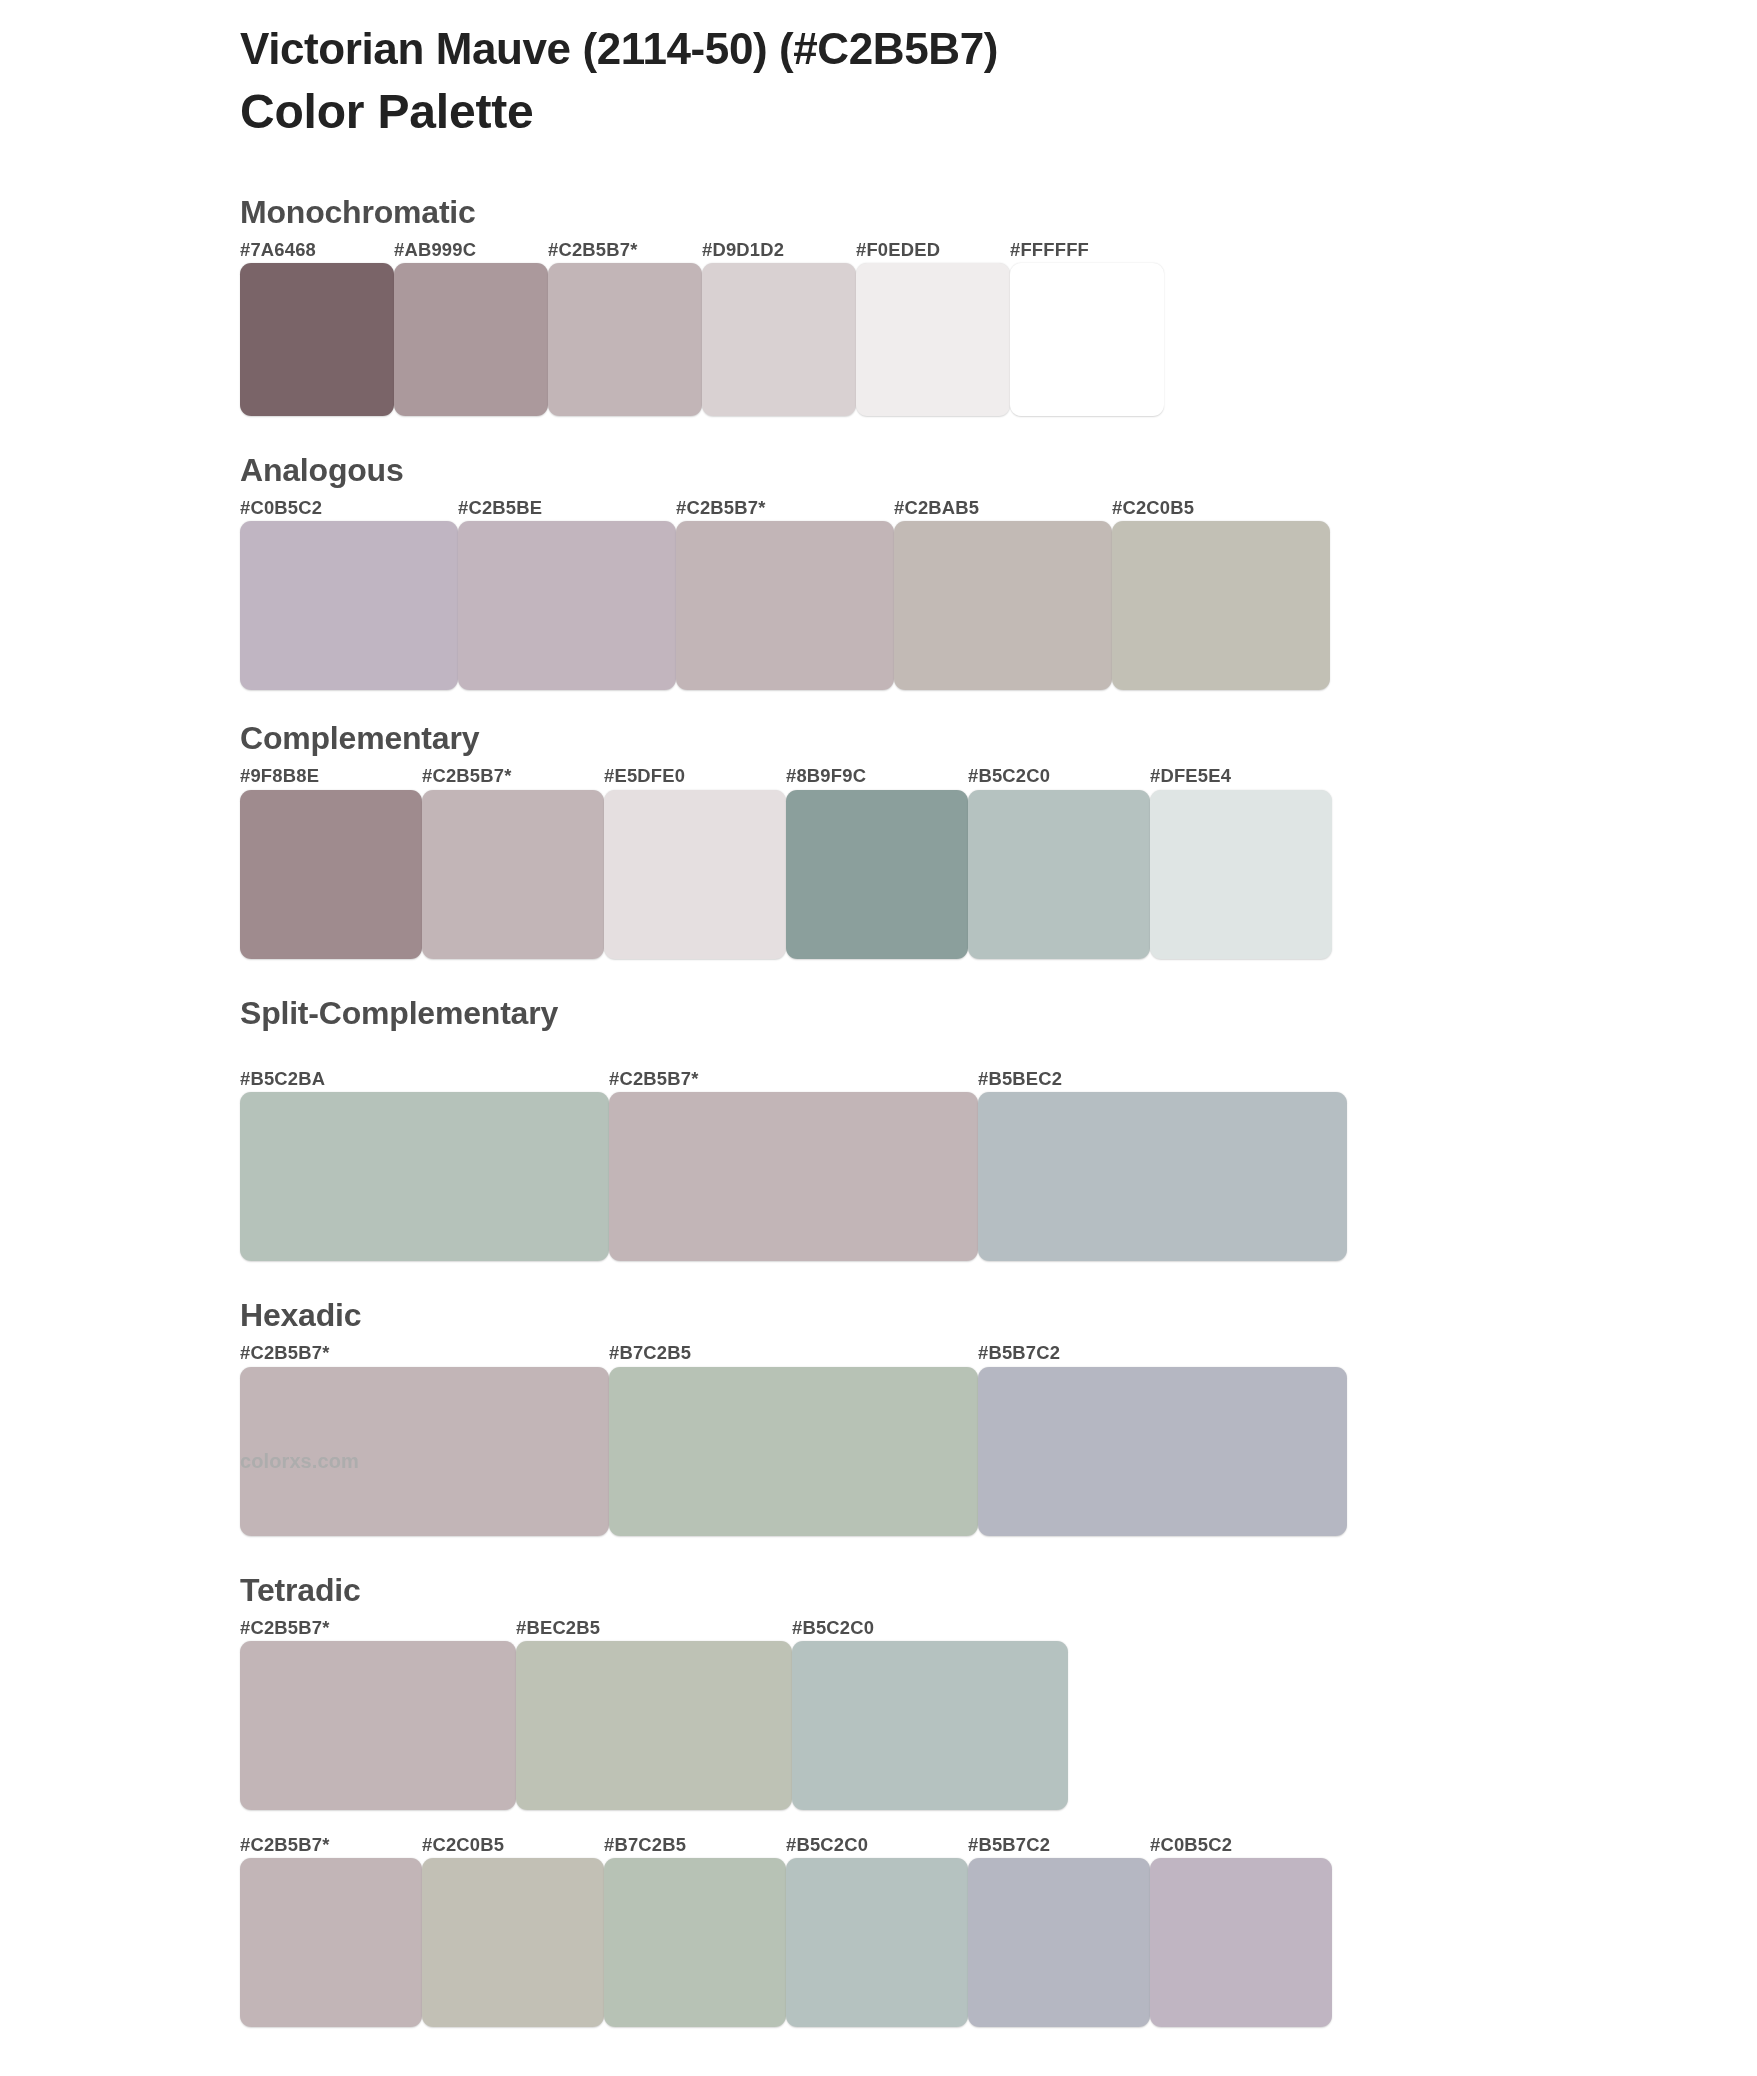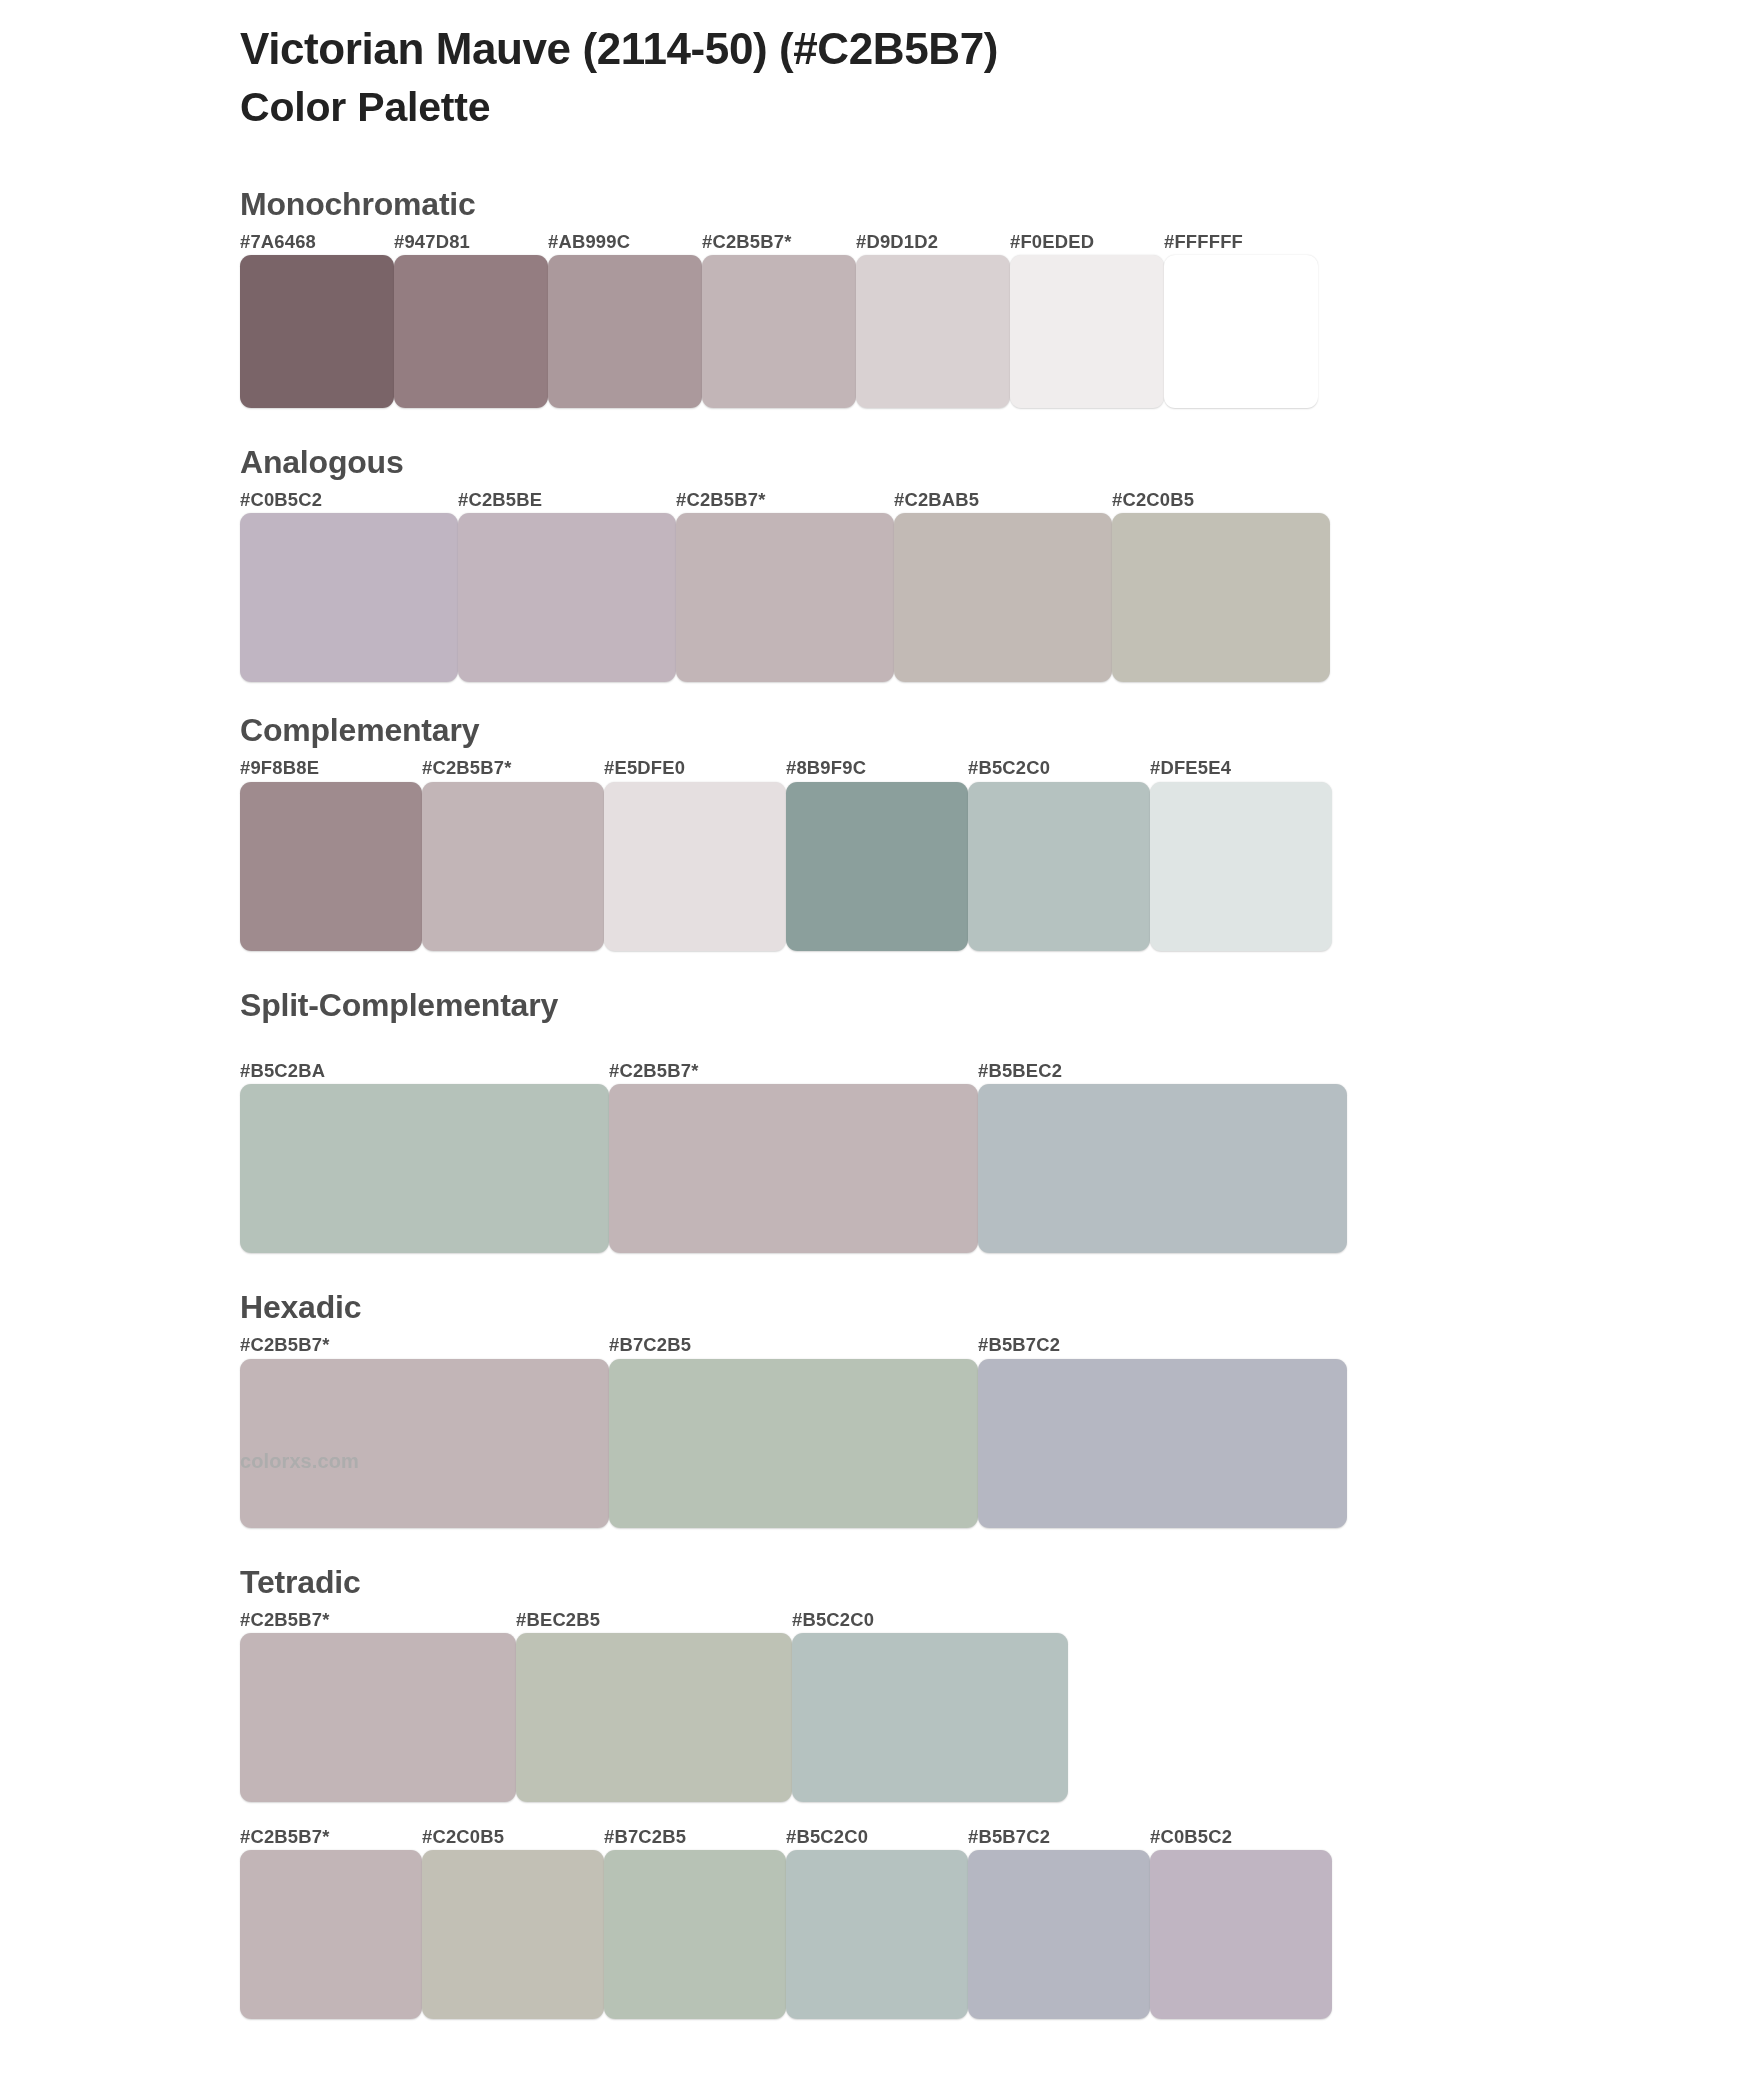--- a/index.html
+++ b/index.html
@@ -28,21 +28,21 @@
   .page-title {
     font-size: 44px;
     font-weight: bold;
     color: #222222;
     letter-spacing: -0.4px;
     line-height: 1.12;
     margin: 0;
     padding: 0;
   }
   .page-subtitle {
-    font-size: 41px;
+    font-size: 48px;
     font-weight: bold;
     color: #222222;
     letter-spacing: -0.2px;
     line-height: 1.15;
     margin: 11.2px 0 0 0;
     padding: 0;
   }
   .sections {
     margin-top: 53px;
   }
@@ -134,24 +134,20 @@
   <div class="sections">
 
     <div class="section sec-mono">
       <div class="section-title">Monochromatic</div>
       <div class="swatch-row">
         <div class="swatch">
           <div class="swatch-label">#7A6468</div>
           <div class="swatch-chip" style="background-color: rgb(122, 100, 104);"></div>
         </div>
         <div class="swatch">
-          <div class="swatch-label">#947D81</div>
-          <div class="swatch-chip" style="background-color: rgb(148, 125, 129);"></div>
-        </div>
-        <div class="swatch">
           <div class="swatch-label">#AB999C</div>
           <div class="swatch-chip" style="background-color: rgb(171, 153, 156);"></div>
         </div>
         <div class="swatch">
           <div class="swatch-label">#C2B5B7*</div>
           <div class="swatch-chip" style="background-color: rgb(194, 181, 183);"></div>
         </div>
         <div class="swatch">
           <div class="swatch-label">#D9D1D2</div>
           <div class="swatch-chip" style="background-color: rgb(217, 209, 210);"></div>

